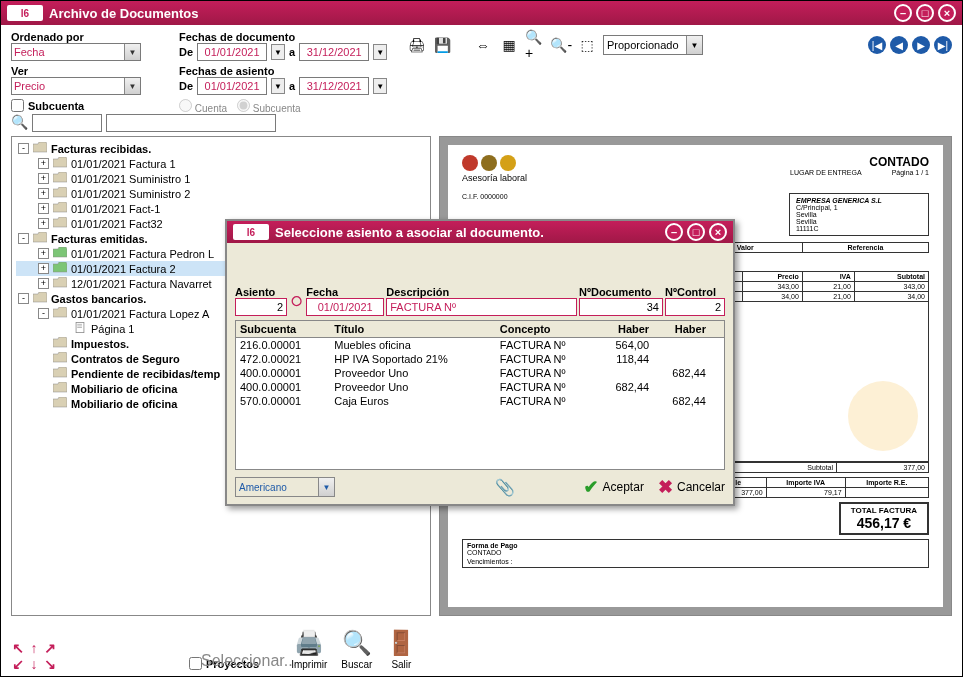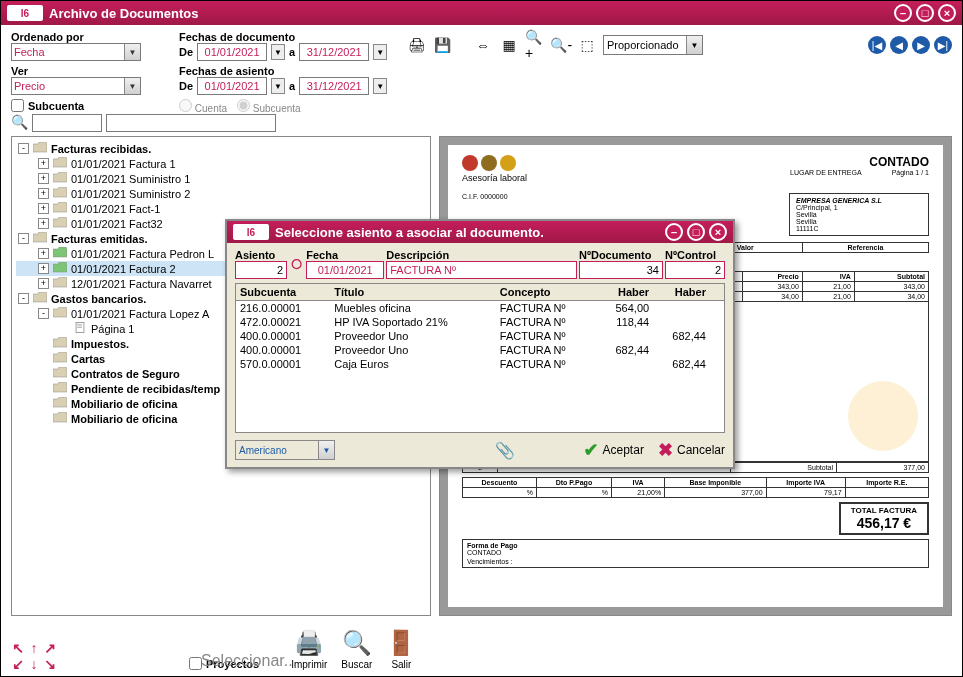--- a/index.html
+++ b/index.html
@@ -59,21 +59,21 @@
 .footer { position: absolute; bottom: 6px; left: 10px; right: 10px; display: flex; align-items: flex-end; gap: 12px; font-size: 11px; }
 .arrows-ico { display: grid; grid-template-columns: repeat(3, 14px); grid-template-rows: repeat(2, 14px); gap: 2px; }
 .arrows-ico span { color: #c41e5a; font-size: 14px; font-weight: bold; text-align: center; }
 .foot-btn { display: flex; flex-direction: column; align-items: center; gap: 2px; cursor: pointer; font-size: 10px; }
 .foot-btn .big-ico { font-size: 24px; }
 
 
 .modal { position: absolute; left: 224px; top: 218px; width: 510px; background: #ece9d8; border: 2px solid #888; box-shadow: 3px 3px 6px rgba(0,0,0,0.4); font-size: 11px; }
 .modal .titlebar { height: 22px; }
 .modal-body { padding: 6px 8px; }
-.modal-row1 { display: flex; gap: 2px; align-items: flex-end; margin-bottom: 4px; }
+.modal-row1 { display: flex; gap: 2px; align-items: flex-end; margin-bottom: 4px; margin-top: 37px; }
 .modal-col { display: flex; flex-direction: column; }
 .modal-col label { font-weight: bold; font-size: 11px; }
 .modal-inp { border: 1px solid #c41e5a; height: 18px; font-size: 11px; padding: 0 3px; text-align: right; }
 .modal-grid { border: 1px solid #888; background: #fff; height: 150px; overflow: auto; }
 .modal-grid table { width: 100%; border-collapse: collapse; font-size: 11px; }
 .modal-grid th { text-align: left; font-weight: bold; padding: 2px 4px; background: #ece9d8; border-bottom: 1px solid #888; }
 .modal-grid td { padding: 1px 4px; }
 .modal-grid td.num { text-align: right; }
 .modal-foot { display: flex; align-items: center; margin-top: 6px; }
 .modal-foot .combo2 { width: 100px; border: 1px solid #888; height: 20px; color: #1e5aa8; font-size: 10px; display: flex; align-items: center; padding: 0 3px; position: relative; }
@@ -270,27 +270,20 @@
             <line x1="2" y1="7" x2="8" y2="7" stroke="#aaa"></line>
           </svg></span>
         <span class="">Página 1</span>
       </div>
       <div class="tree-node tree-indent-1">
         <span style="width:11px;display:inline-block"></span>
         <span><svg class="folder" viewBox="0 0 14 11">
             <path d="M0 2 L5 2 L6 0 L13 0 L14 2 L14 10 L0 10 Z" fill="#d9d0b4" stroke="#888" stroke-width="0.5"></path>
           </svg></span>
         <span class="bold">Impuestos.</span>
-      </div>
-      <div class="tree-node tree-indent-1">
-        <span style="width:11px;display:inline-block"></span>
-        <span><svg class="folder" viewBox="0 0 14 11">
-            <path d="M0 2 L5 2 L6 0 L13 0 L14 2 L14 10 L0 10 Z" fill="#d9d0b4" stroke="#888" stroke-width="0.5"></path>
-          </svg></span>
-        <span class="bold">Cartas</span>
       </div>
       <div class="tree-node tree-indent-1">
         <span style="width:11px;display:inline-block"></span>
         <span><svg class="folder" viewBox="0 0 14 11">
             <path d="M0 2 L5 2 L6 0 L13 0 L14 2 L14 10 L0 10 Z" fill="#d9d0b4" stroke="#888" stroke-width="0.5"></path>
           </svg></span>
         <span class="bold">Contratos de Seguro</span>
       </div>
       <div class="tree-node tree-indent-1">
         <span style="width:11px;display:inline-block"></span>

